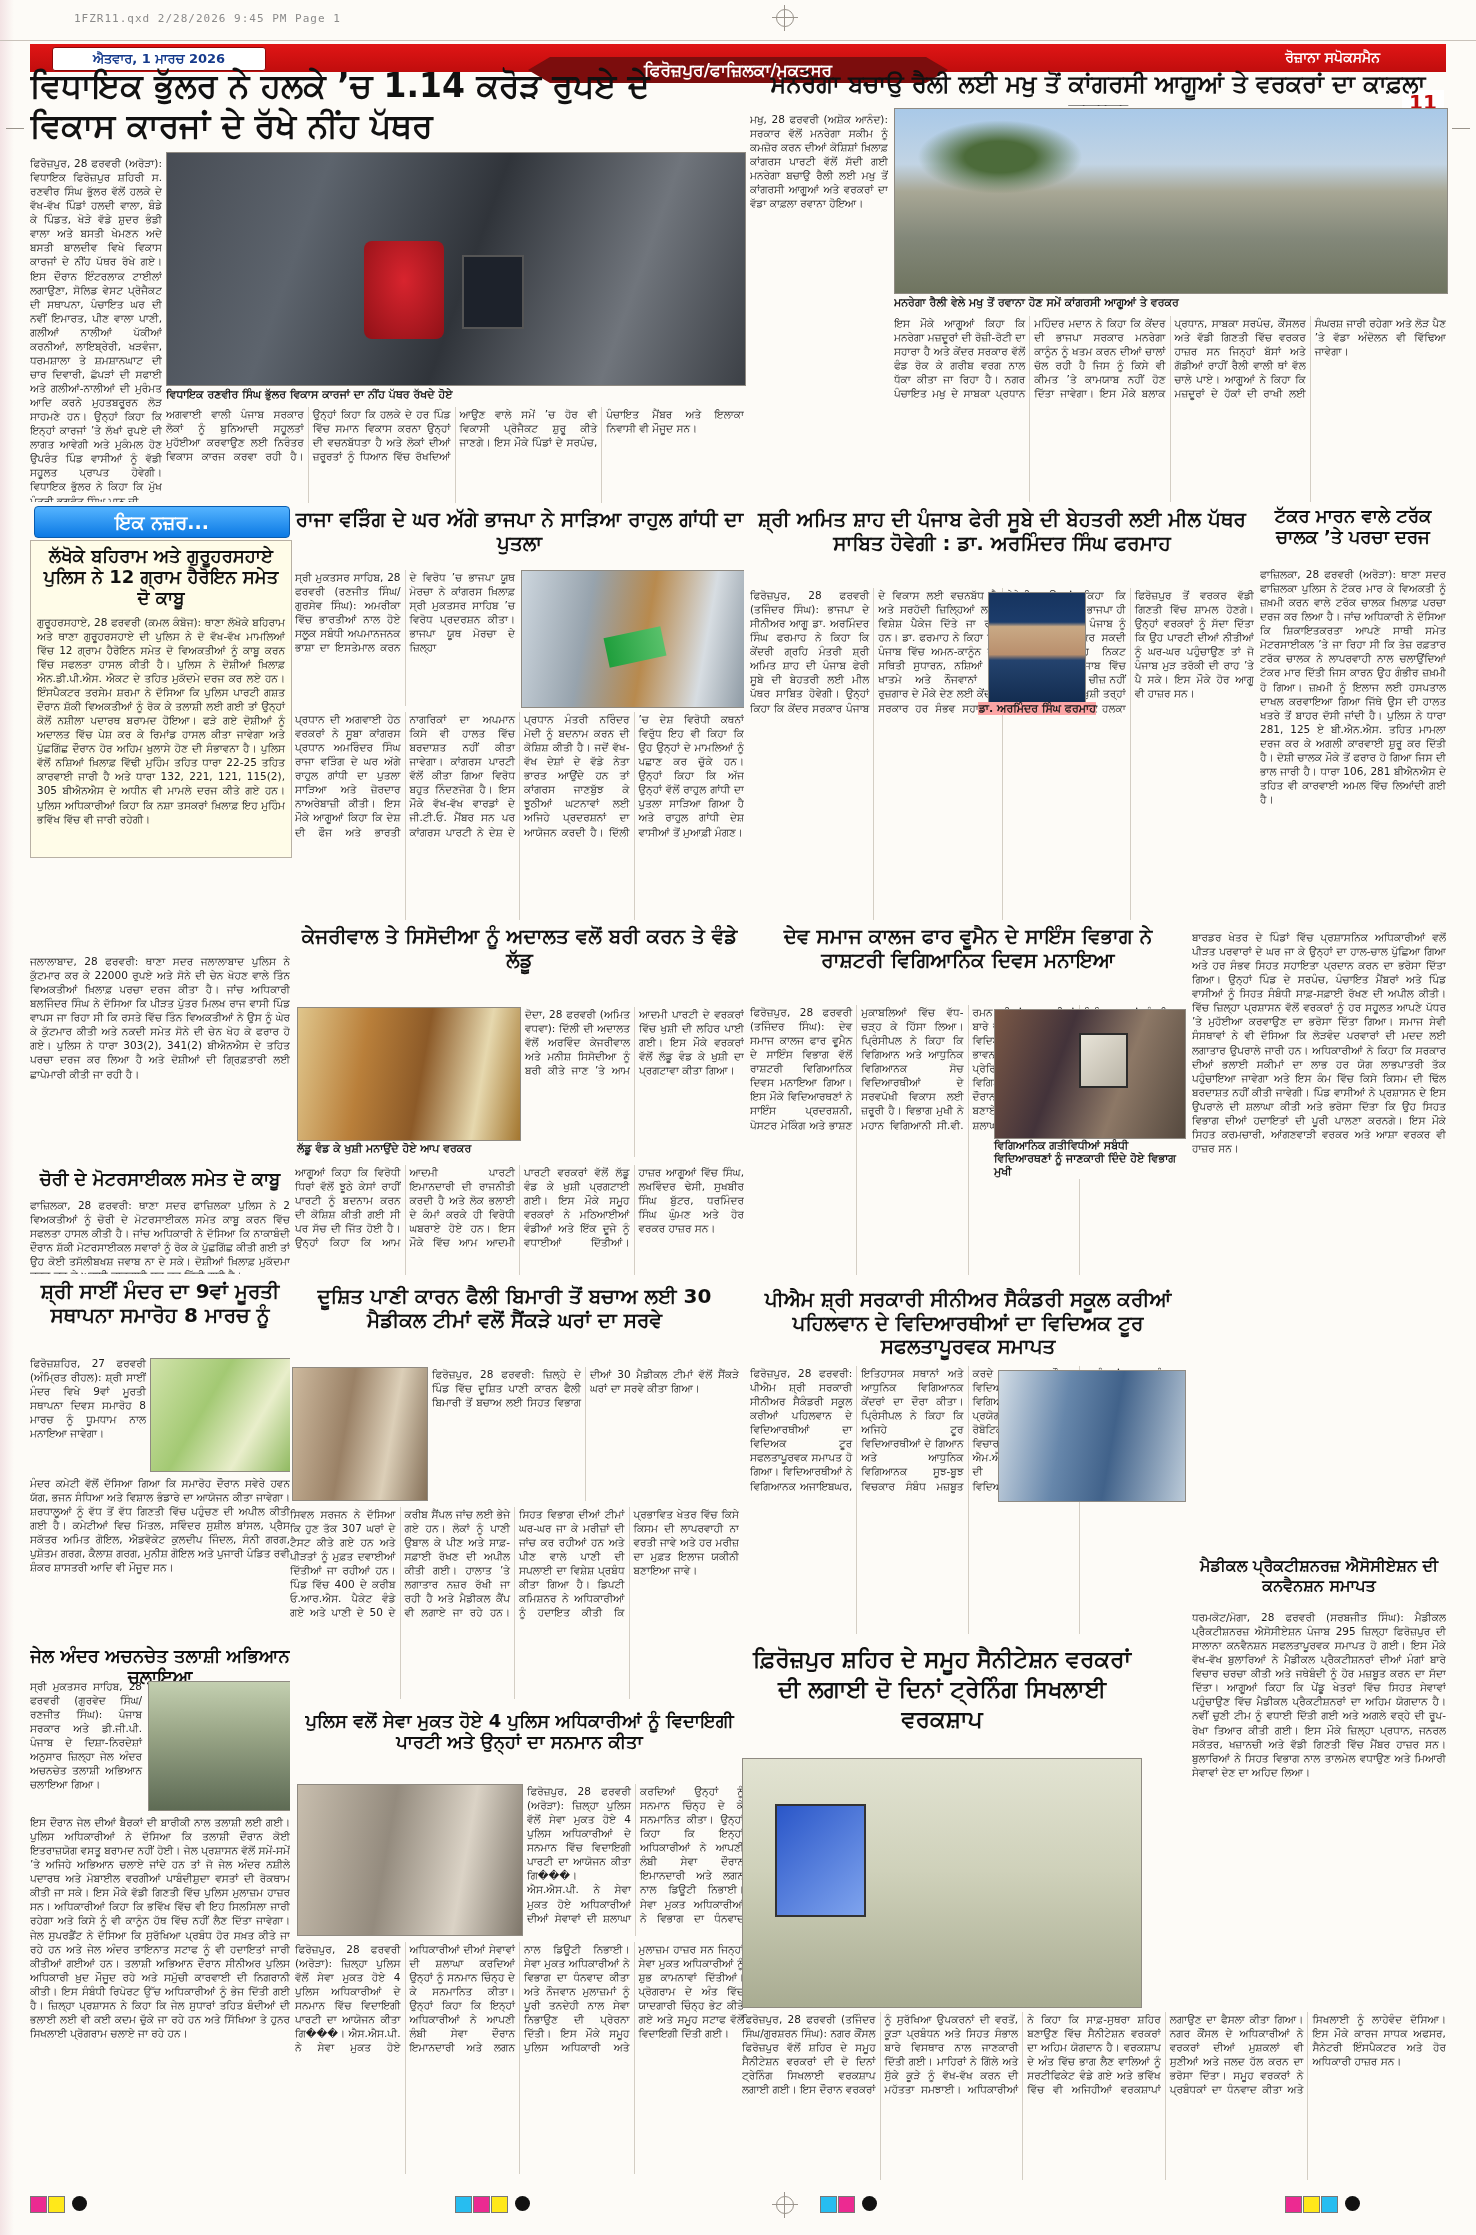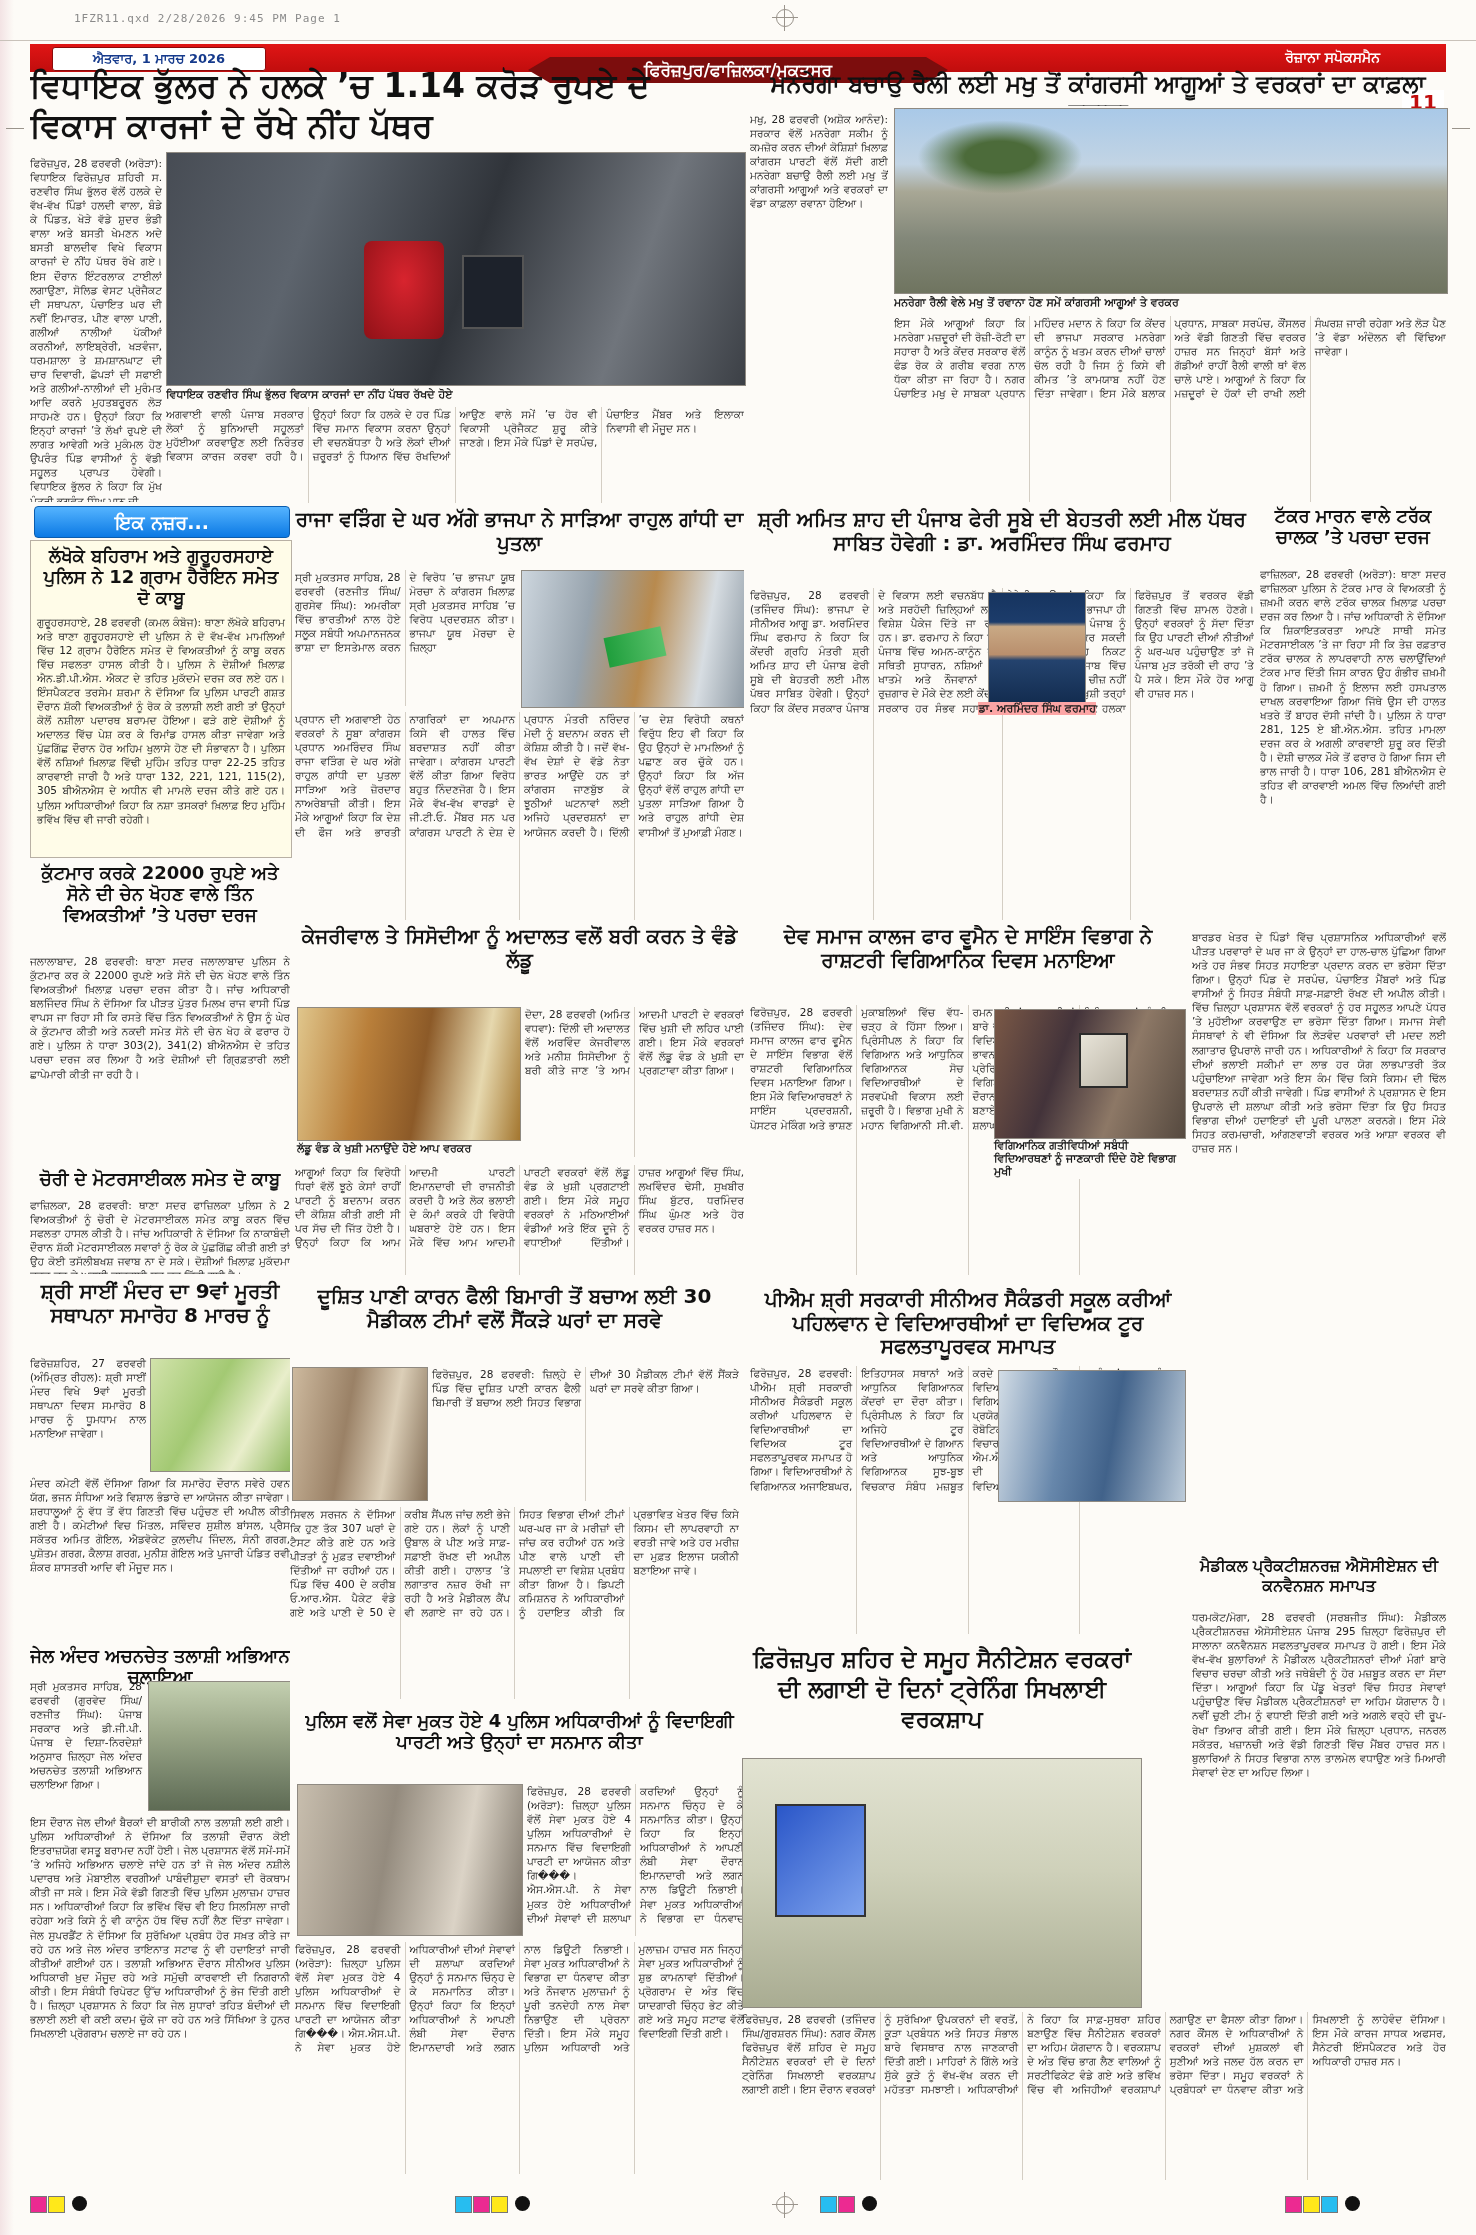--- a/index.html
+++ b/index.html
@@ -133,21 +133,20 @@
     <div class="photo ph-portrait" style="left:238px;top:84px;width:96px;height:112px;"></div>
     <div class="caption" style="position:absolute;left:228px;top:194px;width:118px;background:#fca5a5;text-align:right;">ਡਾ. ਅਰਮਿੰਦਰ ਸਿੰਘ ਫਰਮਾਹ</div>
   </div>
 
   <div class="blk" style="left:1260px;top:505px;width:186px;height:418px;">
     <div class="hl hl-sm">ਟੱਕਰ ਮਾਰਨ ਵਾਲੇ ਟਰੱਕ ਚਾਲਕ ’ਤੇ ਪਰਚਾ ਦਰਜ</div>
     <div class="body-txt" style="position:absolute;left:0;top:62px;width:186px;height:356px;">ਫਾਜ਼ਿਲਕਾ, 28 ਫਰਵਰੀ (ਅਰੋੜਾ): ਥਾਣਾ ਸਦਰ ਫਾਜ਼ਿਲਕਾ ਪੁਲਿਸ ਨੇ ਟੱਕਰ ਮਾਰ ਕੇ ਵਿਅਕਤੀ ਨੂੰ ਜ਼ਖ਼ਮੀ ਕਰਨ ਵਾਲੇ ਟਰੱਕ ਚਾਲਕ ਖ਼ਿਲਾਫ਼ ਪਰਚਾ ਦਰਜ ਕਰ ਲਿਆ ਹੈ। ਜਾਂਚ ਅਧਿਕਾਰੀ ਨੇ ਦੱਸਿਆ ਕਿ ਸ਼ਿਕਾਇਤਕਰਤਾ ਆਪਣੇ ਸਾਥੀ ਸਮੇਤ ਮੋਟਰਸਾਈਕਲ ’ਤੇ ਜਾ ਰਿਹਾ ਸੀ ਕਿ ਤੇਜ਼ ਰਫ਼ਤਾਰ ਟਰੱਕ ਚਾਲਕ ਨੇ ਲਾਪਰਵਾਹੀ ਨਾਲ ਚਲਾਉਂਦਿਆਂ ਟੱਕਰ ਮਾਰ ਦਿੱਤੀ ਜਿਸ ਕਾਰਨ ਉਹ ਗੰਭੀਰ ਜ਼ਖ਼ਮੀ ਹੋ ਗਿਆ। ਜ਼ਖ਼ਮੀ ਨੂੰ ਇਲਾਜ ਲਈ ਹਸਪਤਾਲ ਦਾਖਲ ਕਰਵਾਇਆ ਗਿਆ ਜਿੱਥੇ ਉਸ ਦੀ ਹਾਲਤ ਖਤਰੇ ਤੋਂ ਬਾਹਰ ਦੱਸੀ ਜਾਂਦੀ ਹੈ। ਪੁਲਿਸ ਨੇ ਧਾਰਾ 281, 125 ਏ ਬੀ.ਐਨ.ਐਸ. ਤਹਿਤ ਮਾਮਲਾ ਦਰਜ ਕਰ ਕੇ ਅਗਲੀ ਕਾਰਵਾਈ ਸ਼ੁਰੂ ਕਰ ਦਿੱਤੀ ਹੈ। ਦੋਸ਼ੀ ਚਾਲਕ ਮੌਕੇ ਤੋਂ ਫਰਾਰ ਹੋ ਗਿਆ ਜਿਸ ਦੀ ਭਾਲ ਜਾਰੀ ਹੈ। ਧਾਰਾ 106, 281 ਬੀਐਨਐਸ ਦੇ ਤਹਿਤ ਵੀ ਕਾਰਵਾਈ ਅਮਲ ਵਿੱਚ ਲਿਆਂਦੀ ਗਈ ਹੈ।</div>
   </div>
 
   <div class="blk" style="left:30px;top:862px;width:260px;height:300px;">
-    <div class="hl hl-sm">ਕੁੱਟਮਾਰ ਕਰਕੇ 22000 ਰੁਪਏ ਅਤੇ ਸੋਨੇ ਦੀ ਚੇਨ ਖੋਹਣ ਵਾਲੇ ਤਿੰਨ ਵਿਅਕਤੀਆਂ ’ਤੇ ਪਰਚਾ ਦਰਜ</div>
     <div class="body-txt" style="position:absolute;left:0;top:92px;width:260px;height:206px;">ਜਲਾਲਾਬਾਦ, 28 ਫਰਵਰੀ: ਥਾਣਾ ਸਦਰ ਜਲਾਲਾਬਾਦ ਪੁਲਿਸ ਨੇ ਕੁੱਟਮਾਰ ਕਰ ਕੇ 22000 ਰੁਪਏ ਅਤੇ ਸੋਨੇ ਦੀ ਚੇਨ ਖੋਹਣ ਵਾਲੇ ਤਿੰਨ ਵਿਅਕਤੀਆਂ ਖ਼ਿਲਾਫ਼ ਪਰਚਾ ਦਰਜ ਕੀਤਾ ਹੈ। ਜਾਂਚ ਅਧਿਕਾਰੀ ਬਲਜਿੰਦਰ ਸਿੰਘ ਨੇ ਦੱਸਿਆ ਕਿ ਪੀੜਤ ਪੁੱਤਰ ਮਿਲਖ ਰਾਜ ਵਾਸੀ ਪਿੰਡ ਵਾਪਸ ਜਾ ਰਿਹਾ ਸੀ ਕਿ ਰਸਤੇ ਵਿੱਚ ਤਿੰਨ ਵਿਅਕਤੀਆਂ ਨੇ ਉਸ ਨੂੰ ਘੇਰ ਕੇ ਕੁੱਟਮਾਰ ਕੀਤੀ ਅਤੇ ਨਕਦੀ ਸਮੇਤ ਸੋਨੇ ਦੀ ਚੇਨ ਖੋਹ ਕੇ ਫਰਾਰ ਹੋ ਗਏ। ਪੁਲਿਸ ਨੇ ਧਾਰਾ 303(2), 341(2) ਬੀਐਨਐਸ ਦੇ ਤਹਿਤ ਪਰਚਾ ਦਰਜ ਕਰ ਲਿਆ ਹੈ ਅਤੇ ਦੋਸ਼ੀਆਂ ਦੀ ਗ੍ਰਿਫ਼ਤਾਰੀ ਲਈ ਛਾਪੇਮਾਰੀ ਕੀਤੀ ਜਾ ਰਹੀ ਹੈ।</div>
   </div>
 
   <div class="blk" style="left:30px;top:1168px;width:260px;height:106px;">
     <div class="hl hl-sm">ਚੋਰੀ ਦੇ ਮੋਟਰਸਾਈਕਲ ਸਮੇਤ ਦੋ ਕਾਬੂ</div>
     <div class="body-txt" style="position:absolute;left:0;top:30px;width:260px;height:74px;">ਫਾਜ਼ਿਲਕਾ, 28 ਫਰਵਰੀ: ਥਾਣਾ ਸਦਰ ਫਾਜ਼ਿਲਕਾ ਪੁਲਿਸ ਨੇ 2 ਵਿਅਕਤੀਆਂ ਨੂੰ ਚੋਰੀ ਦੇ ਮੋਟਰਸਾਈਕਲ ਸਮੇਤ ਕਾਬੂ ਕਰਨ ਵਿੱਚ ਸਫਲਤਾ ਹਾਸਲ ਕੀਤੀ ਹੈ। ਜਾਂਚ ਅਧਿਕਾਰੀ ਨੇ ਦੱਸਿਆ ਕਿ ਨਾਕਾਬੰਦੀ ਦੌਰਾਨ ਸ਼ੱਕੀ ਮੋਟਰਸਾਈਕਲ ਸਵਾਰਾਂ ਨੂੰ ਰੋਕ ਕੇ ਪੁੱਛਗਿੱਛ ਕੀਤੀ ਗਈ ਤਾਂ ਉਹ ਕੋਈ ਤਸੱਲੀਬਖਸ਼ ਜਵਾਬ ਨਾ ਦੇ ਸਕੇ। ਦੋਸ਼ੀਆਂ ਖ਼ਿਲਾਫ਼ ਮੁਕੱਦਮਾ ਦਰਜ ਕਰ ਕੇ ਅਗਲੀ ਕਾਰਵਾਈ ਸ਼ੁਰੂ ਕਰ ਦਿੱਤੀ ਗਈ ਹੈ।</div>
   </div>
 
   <div class="blk" style="left:295px;top:925px;width:449px;height:352px;">
     <div class="hl hl-md">ਕੇਜਰੀਵਾਲ ਤੇ ਸਿਸੋਦੀਆ ਨੂੰ ਅਦਾਲਤ ਵਲੋਂ ਬਰੀ ਕਰਨ ਤੇ ਵੰਡੇ ਲੱਡੂ</div>

